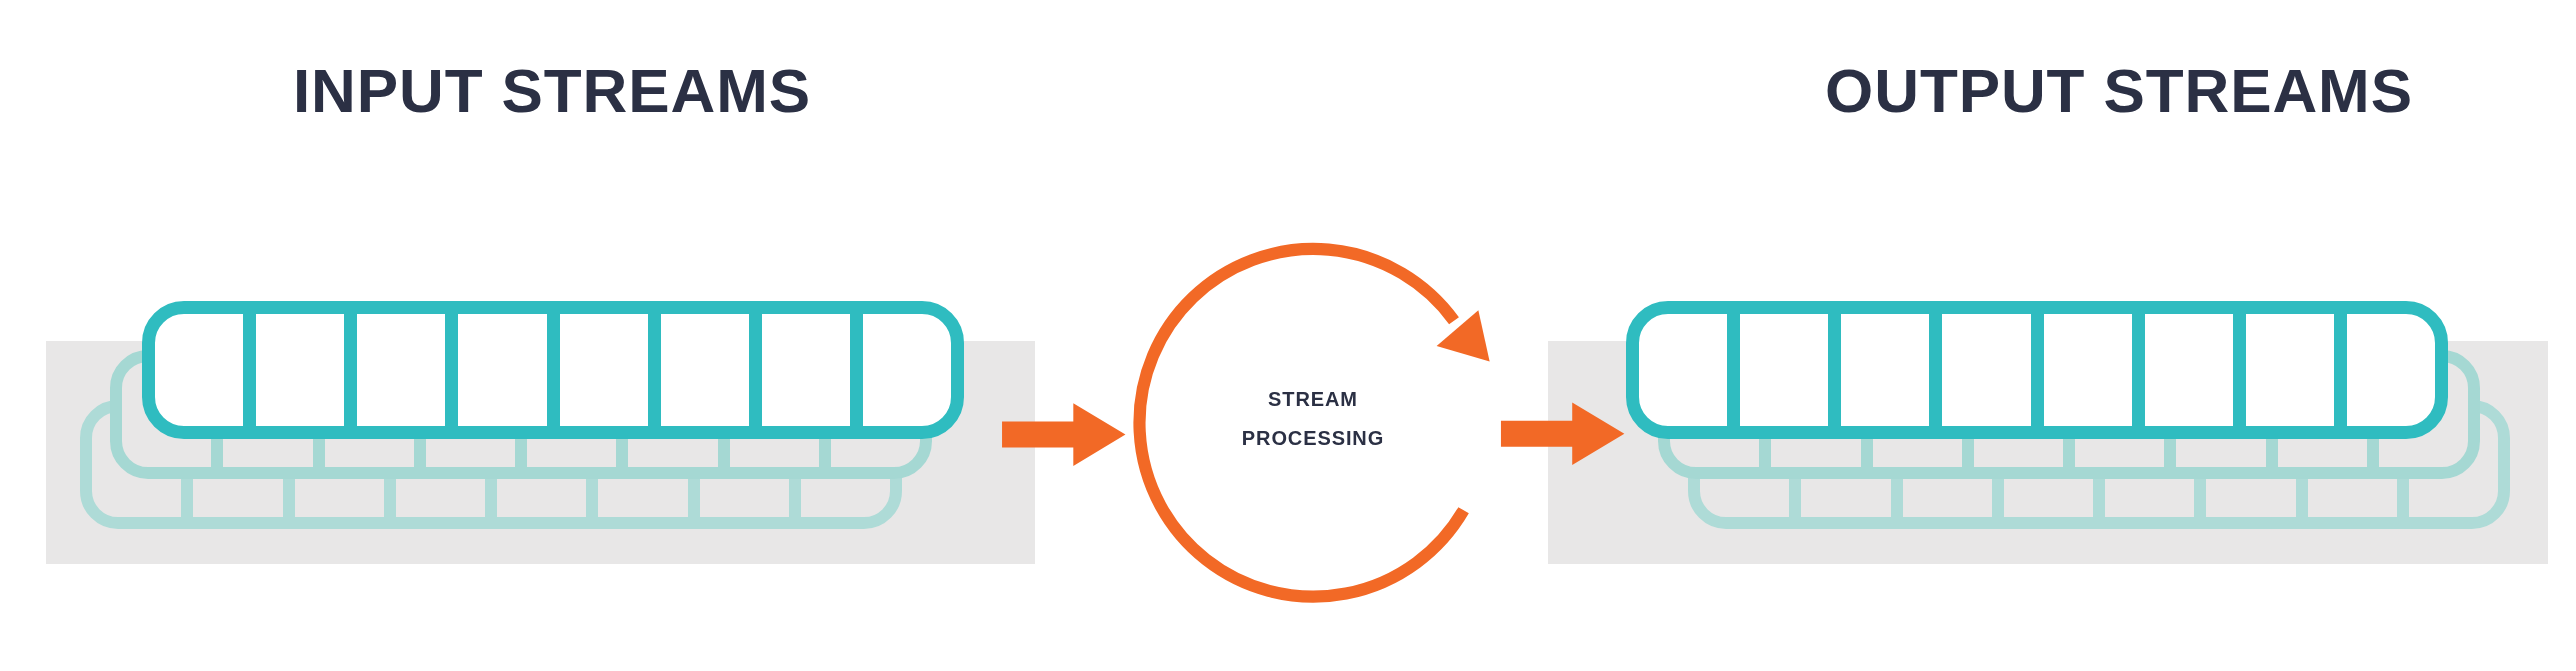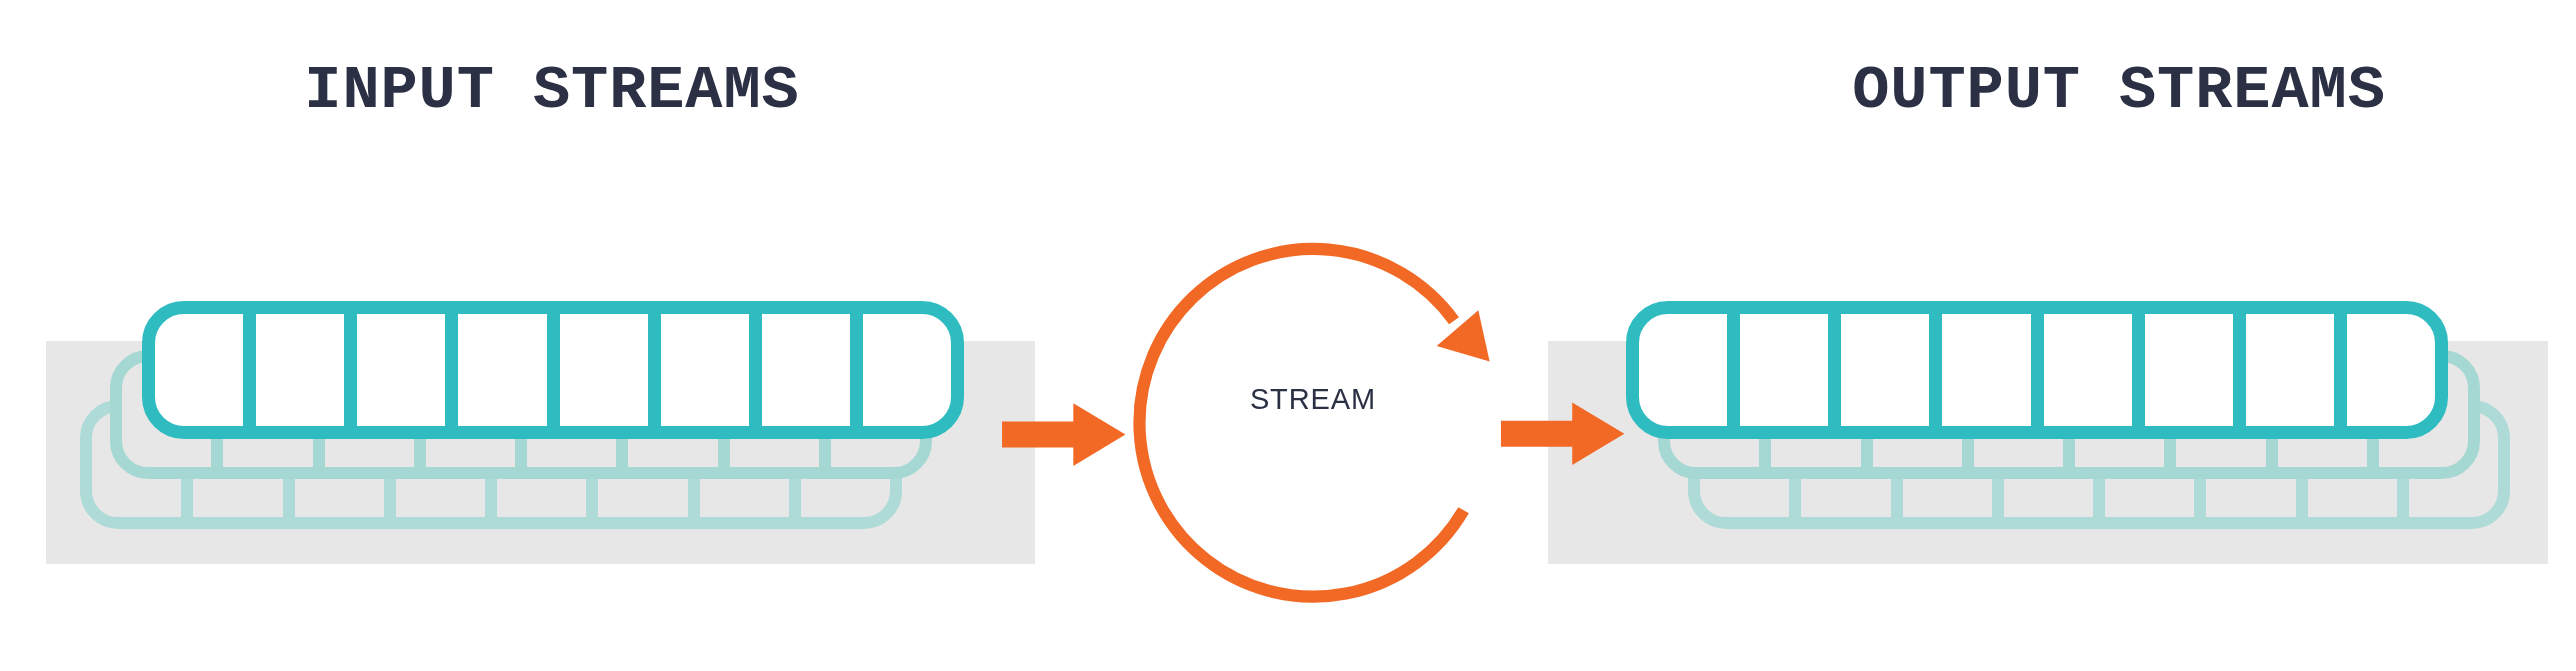--- a/index.html
+++ b/index.html
@@ -1,20 +1,20 @@
 <!DOCTYPE html>
 <html style="font-size:14px"><head>
 <meta charset="utf-8">
 <style>
   html,body{margin:0;padding:0;background:#ffffff;}
   body{width:2576px;height:671px;position:relative;overflow:hidden;
        font-family:"Liberation Sans",sans-serif;}
 
   .title{position:absolute;top:60px;font-size:62px;font-weight:bold;
-         letter-spacing:0.9px;color:#2B3044;text-align:center;line-height:1;font-family:Liberation Mono, monospace;}
+         letter-spacing:0.9px;color:#2B3044;text-align:center;line-height:1;}
   .title.input{left:139px;width:826px;}
   .title.output{left:1706px;width:826px;}
 
   .gray-bed{position:absolute;background:#E8E7E7;width:989px;height:223px;top:341px;}
   .gray-bed.left{left:46px;}
   .gray-bed.right{left:1548px;width:1000px;}
 
   .layer{position:absolute;box-sizing:border-box;display:flex;overflow:hidden;
          width:822px;}
   .layer .cell{flex:1 1 0;border-right:13px solid currentColor;}
@@ -34,21 +34,21 @@
   .lg .back{left:80px;top:400px;}
   
   .rg .front{left:1626px;top:301px;}
   .rg .middle{left:1658px;top:350px;}
   .rg .back{left:1688px;top:400px;}
 
   .overlay{position:absolute;left:0;top:0;width:2576px;height:671px;z-index:5;
            pointer-events:none;}
 
   .proc-label{position:absolute;left:1139px;top:380px;width:348px;z-index:6;
-              text-align:center;color:#2B3044;font-weight:normal;font-size:29px;
+              text-align:center;color:#2B3044;font-weight:bold;font-size:20px;
               line-height:39px;letter-spacing:0.9px;}
 </style>
 </head>
 <body>
 
 <div class="title input">INPUT STREAMS</div>
 <div class="title output">OUTPUT STREAMS</div>
 
 <div class="group lg">
   <div class="gray-bed left"></div>
@@ -123,14 +123,15 @@
   <polygon fill="#F26926" points="1152,485 1234,485 1234,464 1294,500 1234,536 1234,515 1152,515"></polygon>
 
   <polygon fill="#F26926" points="1726,484 1808,484 1808,463 1868,499 1808,535 1808,514 1726,514"></polygon>
 
   <path d="M 1683 587 A 200 200 0 1 1 1672 369" fill="none" stroke="#F26926" stroke-width="14"></path>
   <polygon fill="#F26926" points="1700,357 1652,398 1713,416"></polygon>
 </svg>
 
 <div class="proc-label">
   <div>STREAM</div>
+  <div>PROCESSING</div>
 </div>
 
 
 </body></html>

